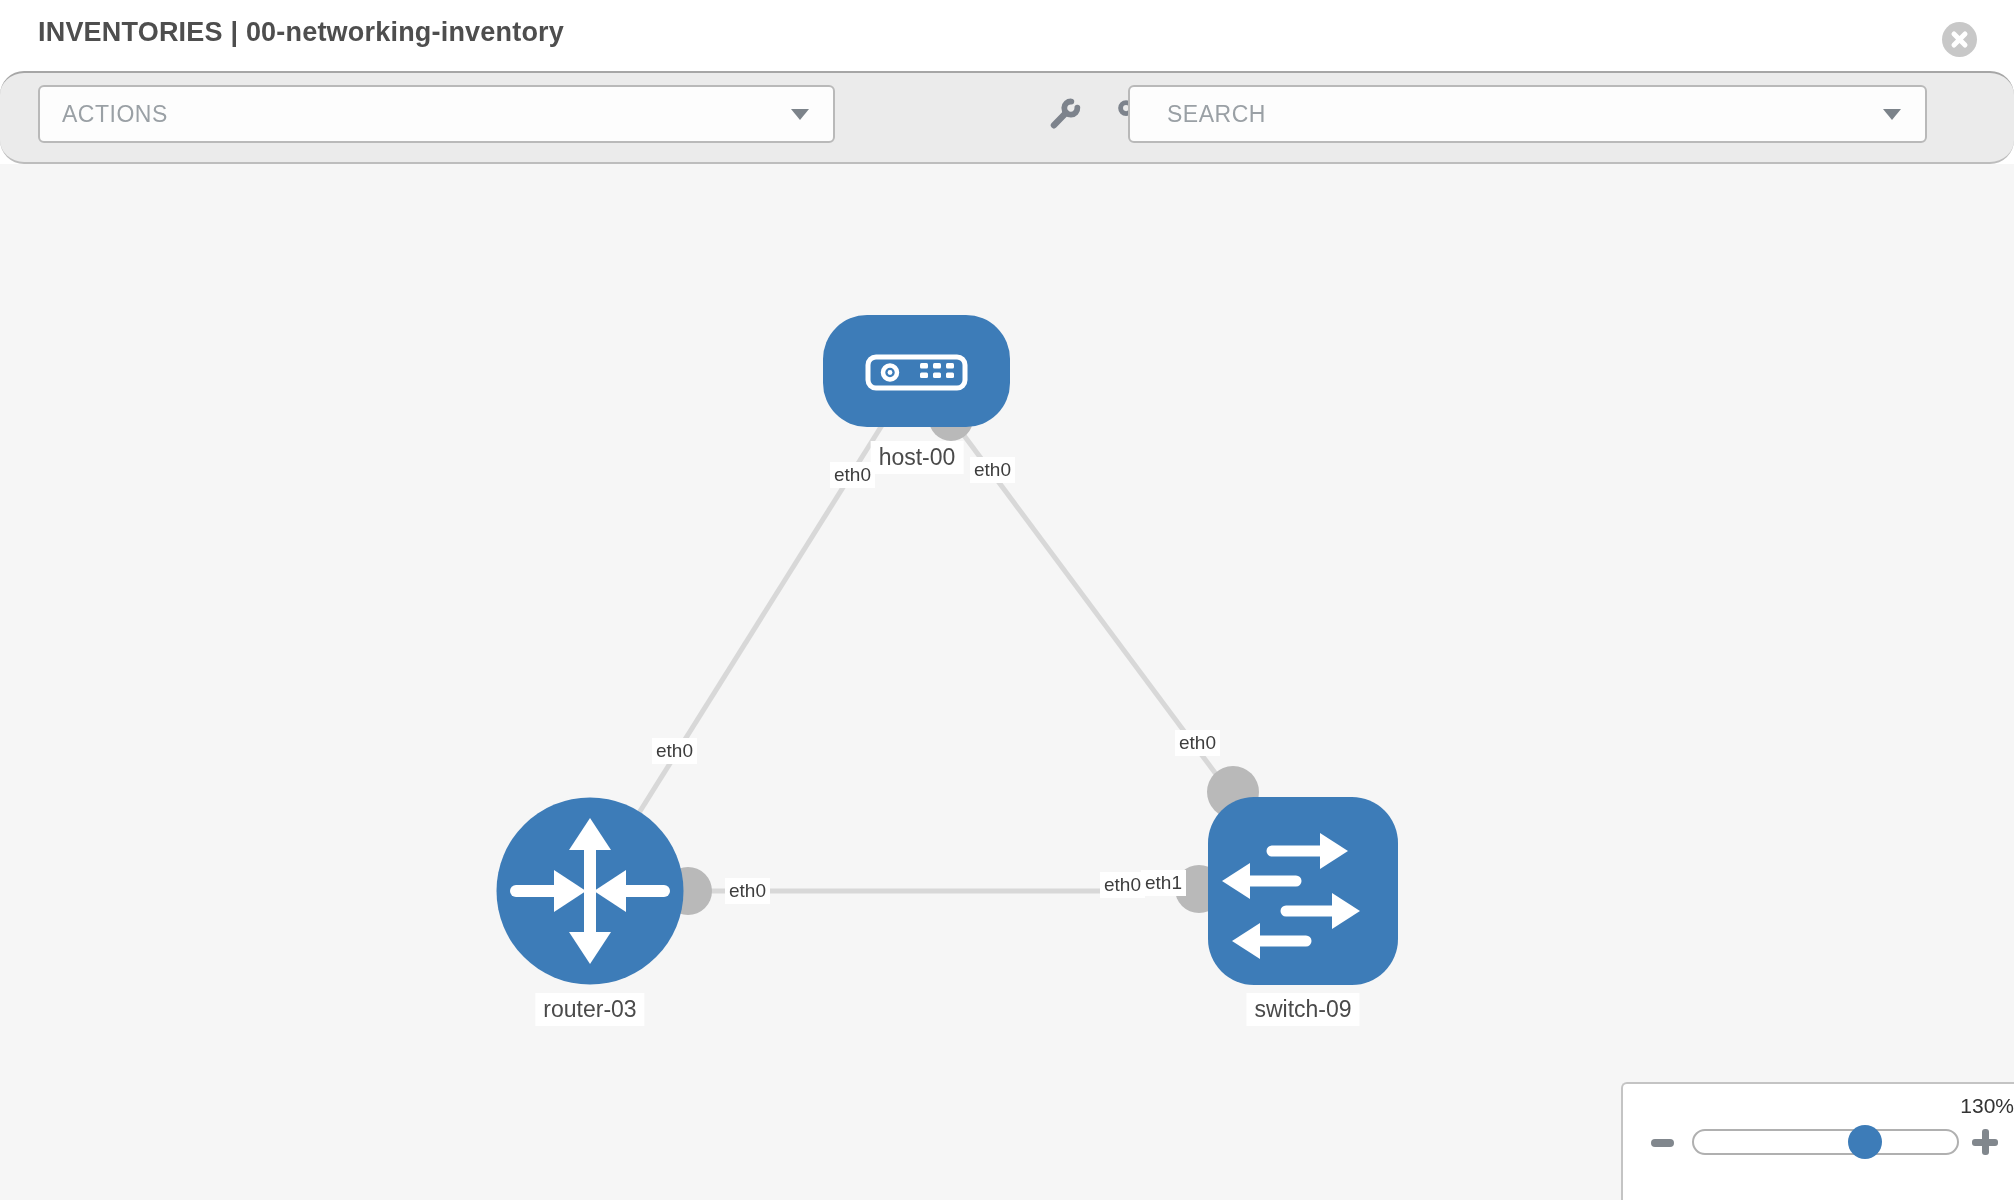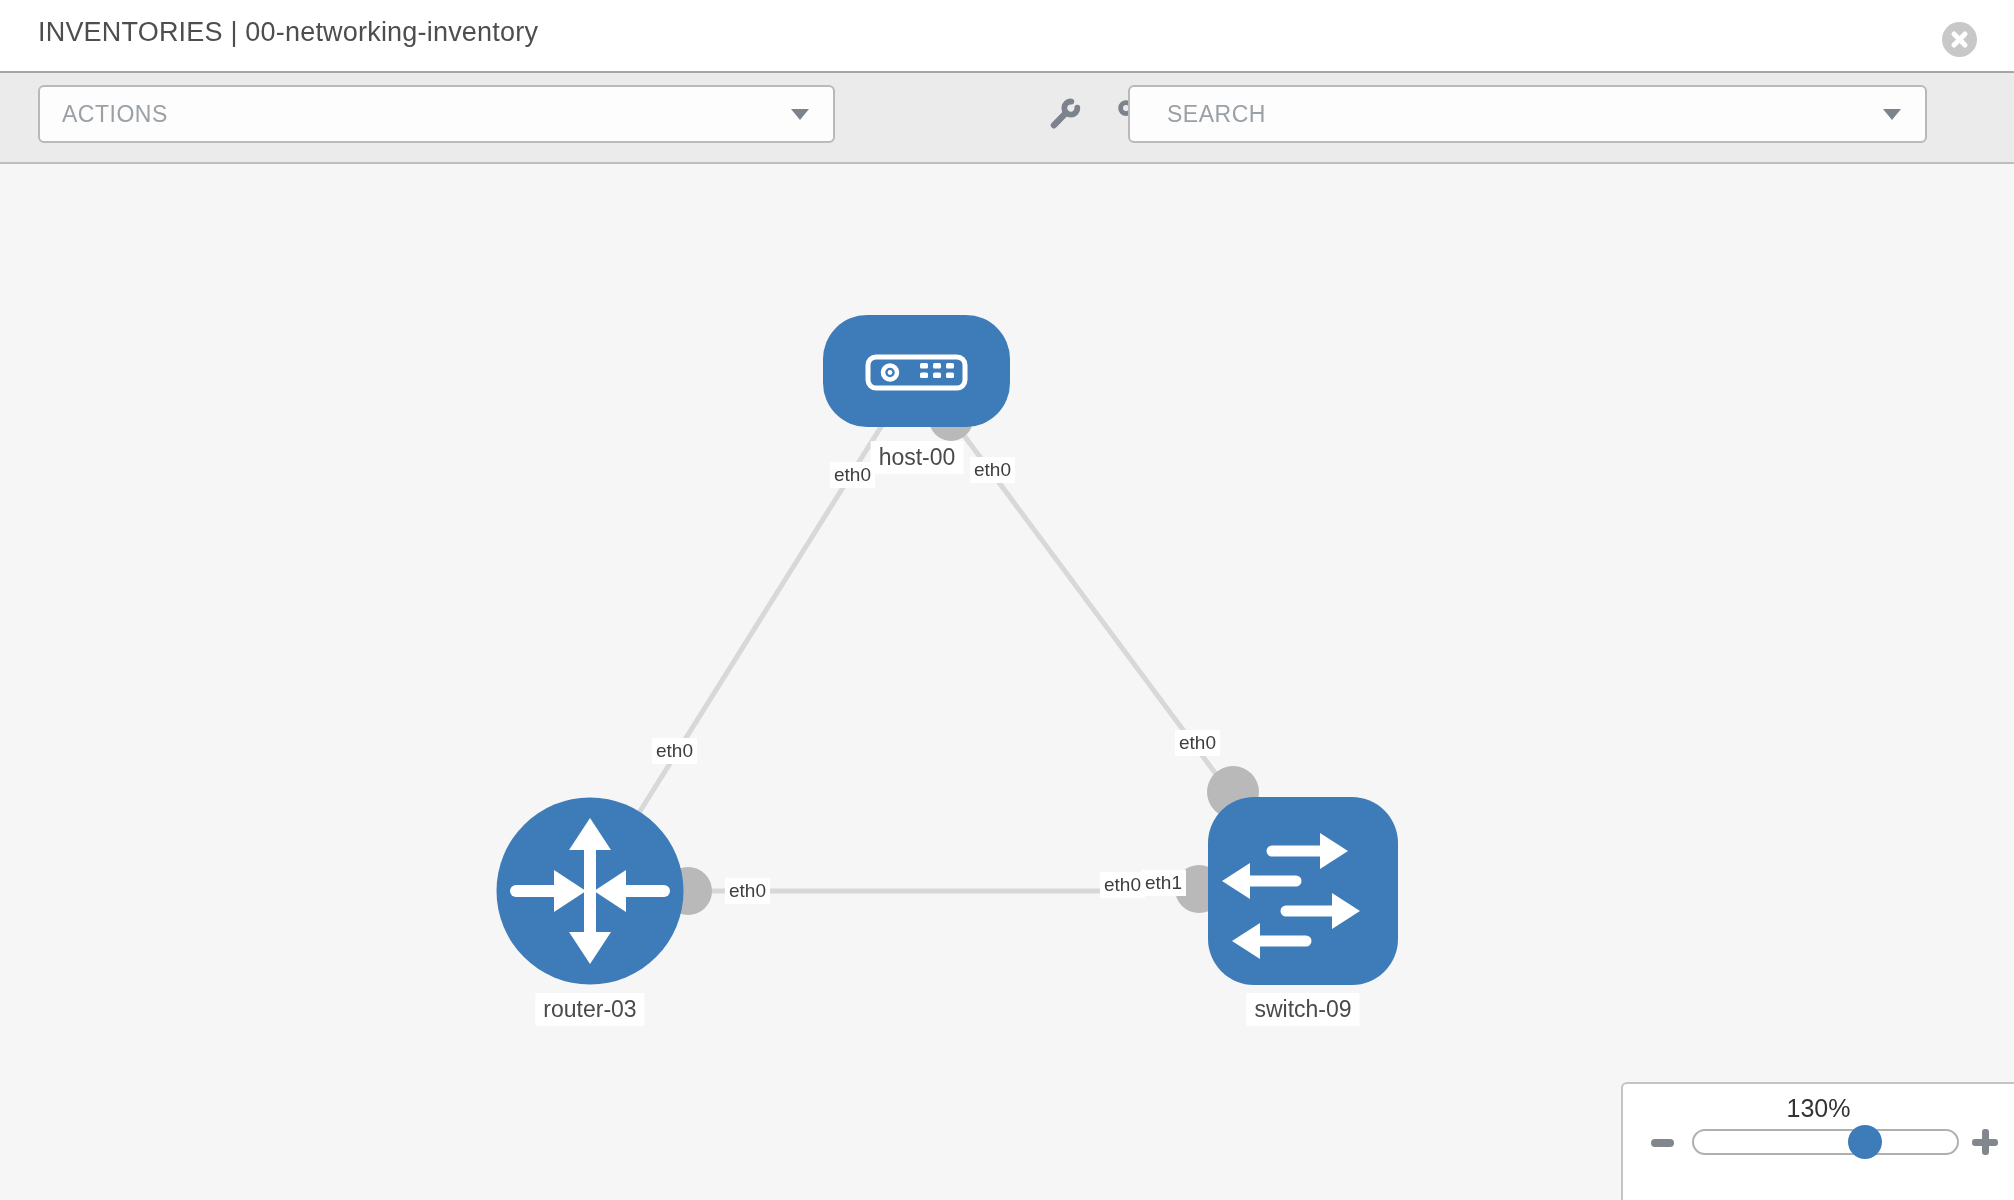--- a/index.html
+++ b/index.html
@@ -2,27 +2,27 @@
 <html><head>
 <meta charset="utf-8">
 <style>
   * { margin:0; padding:0; box-sizing:border-box; }
   html,body { width:2014px; height:1200px; overflow:hidden;
     font-family:"Liberation Sans", sans-serif; background:#fff; }
   .app { position:relative; width:2014px; height:1200px; }
 
   
   .header { position:absolute; left:0; top:0; width:2014px; height:71px; background:#ffffff; }
-  .page-title { position:absolute; left:38px; top:17px; font-size:27px; font-weight:400; color:#4e4e4e; letter-spacing:0.2px; }
+  .page-title { position:absolute; left:38px; top:17px; font-size:27px; font-weight:700; color:#4e4e4e; letter-spacing:0.2px; }
   .close-btn { position:absolute; right:37px; top:22px; width:35px; height:35px; border-radius:50%;
     background:#c8c8c8; cursor:pointer; display:flex; align-items:center; justify-content:center; }
 
   
   .toolbar { position:absolute; left:0; top:71px; width:2014px; height:93px; background:#ebebeb;
-    border-top:2px solid #a6a6a6; border-bottom:2px solid #bdbdbd; }
+    border-top:2px solid #a6a6a6; border-bottom:2px solid #bdbdbd;border-radius:24px; }
   .select-box { position:absolute; top:12px; height:58px; background:#fdfdfd; border:2px solid #b9b9b9;
     border-radius:6px; display:flex; align-items:center; cursor:pointer; }
   .select-box .select-label { padding-left:22px; font-size:23px; color:#9aa0a5; letter-spacing:0.5px; }
   .caret { position:absolute; right:24px; top:50%; margin-top:-5px; width:0; height:0;
     border-left:9px solid transparent; border-right:9px solid transparent; border-top:11px solid #7c838a; }
   .actions-select { left:38px; width:797px; }
   .search-select { left:1128px; width:799px;padding-left:15px; }
   .tool-icon-btn { position:absolute; top:24px; width:38px; height:38px; cursor:pointer; }
 
   
@@ -30,21 +30,21 @@
   .topology-svg { position:absolute; left:0; top:0; }
 
   .graph-label { position:absolute; background:#ffffff; white-space:nowrap; }
   .node-label { font-size:23px; color:#4a4a4a; padding:3px 8px; transform:translateX(-50%); z-index:7; }
   .eth-label { font-size:19px; color:#3d3d3d; padding:2px 4px; z-index:5; }
   .eth-front { z-index:6; }
 
   
   .zoom-panel { position:absolute; left:1621px; top:918px; width:393px; height:118px; background:#ffffff;
     border-top:2px solid #c4c4c4; border-left:2px solid #c4c4c4; border-radius:6px 0 0 0; }
-  .zoom-level { position:absolute; left:0; top:10px; width:100%; text-align:center; font-size:25px; color:#333; }
+  .zoom-level { position:absolute; left:0; top:10px; width:100%; text-align:right; font-size:21px; color:#333; }
   .zoom-minus { position:absolute; left:28px; top:55px; width:23px; height:8px; border-radius:4px;
     background:#81878d; cursor:pointer; }
   .zoom-plus { position:absolute; left:349px; top:45px; width:26px; height:26px; cursor:pointer; }
   .zoom-plus::before { content:""; position:absolute; left:0; top:9.5px; width:26px; height:7px; border-radius:3px; background:#81878d; }
   .zoom-plus::after  { content:""; position:absolute; left:9.5px; top:0; width:7px; height:26px; border-radius:3px; background:#81878d; }
   .zoom-track { position:absolute; left:69px; top:45px; width:267px; height:26px; background:#fff;
     border:2px solid #b0b0b0; border-radius:13px; cursor:pointer; }
   .zoom-thumb { position:absolute; left:225px; top:41px; width:34px; height:34px; border-radius:50%;
     background:#3d7cb8; cursor:grab; z-index:2; }
 </style>

